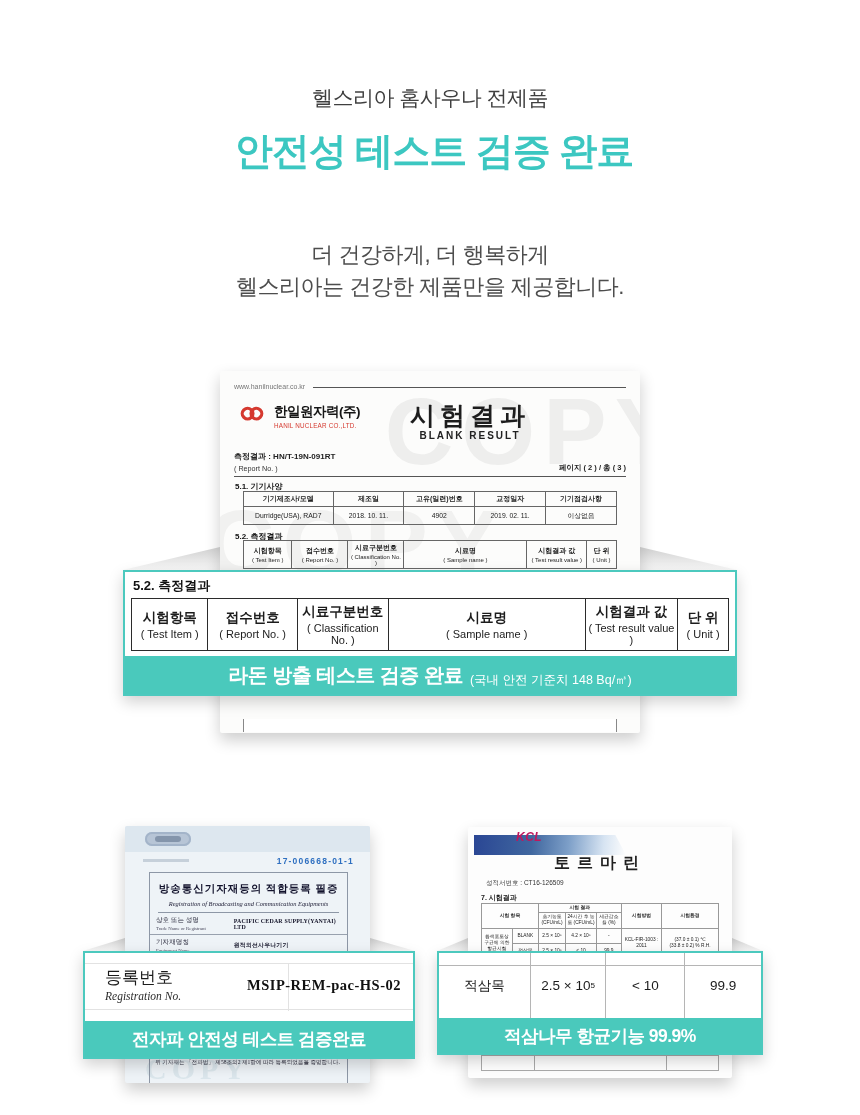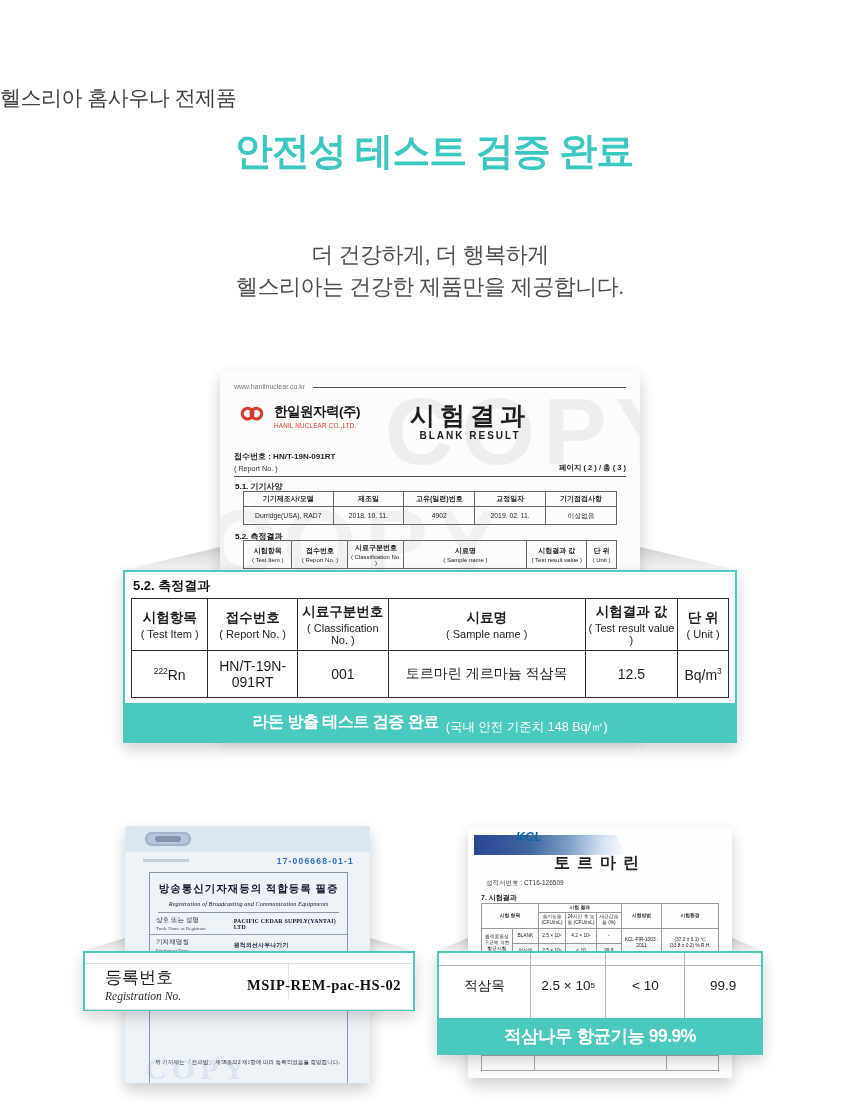--- a/index.html
+++ b/index.html
@@ -5,21 +5,21 @@
   * { margin:0; padding:0; box-sizing:border-box; }
   html,body { background:#ffffff; }
   .page {
     position:relative; width:860px; height:1115px; margin:0 auto;
     background:#ffffff; overflow:hidden;
     font-family:"Liberation Sans","DejaVu Sans",sans-serif; color:#333;
   }
   .serif { font-family:"Liberation Serif","DejaVu Serif",serif; }
 
   
-  .eyebrow   { position:absolute; top:84px;  left:0; right:0; 
+  .eyebrow   { position:absolute; top:84px;  left:0; right:0; text-align:center;
                font-size:21px; color:#3f3f3f; letter-spacing:-0.5px; }
   .big-title { position:absolute; top:126px; left:8px; right:0; text-align:center;
                font-size:38px; font-weight:bold; color:#3cc7c1; letter-spacing:-1px; }
   .tagline-1 { position:absolute; top:240px; left:0; right:0; text-align:center;
                font-size:22px; color:#4d4d4d; letter-spacing:-0.5px; }
   .tagline-2 { position:absolute; top:272px; left:0; right:0; text-align:center;
                font-size:22px; color:#4d4d4d; letter-spacing:-0.5px; }
 
   
   .doc { position:absolute; background:#fcfcfb; box-shadow:0 7px 16px rgba(0,0,0,.20);
@@ -66,21 +66,21 @@
   #wing-radon-r { left:640px; top:547px; width:97px; height:23px; clip-path:polygon(0 0,100% 100%,0 100%); }
   #radon-callout { left:123px; top:570px; width:614px; }
   .rc-label { font-size:13px; font-weight:bold; color:#111; margin:5px 0 3px 8px; }
   .rc-tbl { width:calc(100% - 12px); margin:0 6px; border-collapse:collapse; table-layout:fixed; }
   .rc-tbl td { border:1.5px solid #2b2b2b; text-align:center; vertical-align:middle; color:#1c1c1c; }
   .rc-tbl .hk { font-size:13.5px; font-weight:bold; display:block; }
   .rc-tbl .he { font-size:11px; display:block; margin-top:1px; }
   .rc-tbl .hcell { padding:4px 1px; }
   .rc-tbl .dcell { font-size:14px; height:47px; }
   .rc-banner { height:38px; margin-top:5px; }
-  .rc-banner .main { font-size:16px; font-weight:bold; letter-spacing:-0.5px; }
+  .rc-banner .main { font-size:20px; font-weight:bold; letter-spacing:-0.5px; }
   .rc-banner .sub  { font-size:12.5px; margin-left:7px; margin-top:10px; }
 
   
   #emc-doc { left:125px; top:826px; width:245px; height:257px; background:#eef3f7; }
   .e-strip { position:absolute; top:0; left:0; right:0; height:26px; background:#dde7ef; }
   .e-emblem { position:absolute; top:6px; left:20px; width:46px; height:14px; border-radius:7px;
               background:#b7c5d6; box-shadow:inset 0 0 0 2px #a3b4c9; }
   .e-emblem::after { content:""; position:absolute; left:10px; top:4px; width:26px; height:6px;
               background:#6d8098; border-radius:3px; opacity:.7; }
   .e-certno { position:absolute; top:30px; right:16px; font-size:8.5px; font-weight:bold;
@@ -98,37 +98,37 @@
   .e-len { font-size:4.8px; color:#4a4a5e; margin-top:1px; }
   .e-val { flex:1; font-size:5.9px; font-weight:bold; color:#15152a; align-self:center; letter-spacing:.2px; }
   #emc-doc .wm1 { top:118px; left:8px; font-size:30px; letter-spacing:5px; color:rgba(90,145,160,.16); }
   #emc-doc .wm2 { top:226px; left:20px; font-size:30px; letter-spacing:5px; color:rgba(90,145,160,.13); }
   .e-footnote { position:absolute; top:233px; left:0; right:0; text-align:center;
                 font-size:5.6px; color:#2a2a3a; }
 
   #wing-emc-l { left:83px;  top:938px; width:42px; height:13px; clip-path:polygon(100% 0,100% 100%,0 100%); }
   #wing-emc-r { left:370px; top:938px; width:45px; height:13px; clip-path:polygon(0 0,100% 100%,0 100%); }
   #emc-callout { left:83px; top:951px; width:332px; }
-  .ec-row { position:relative; height:56px; }
+  .ec-row { position:relative; height:68px; }
   .ec-line-t { position:absolute; top:10px; left:0; right:0; border-top:1px solid #e2e2e2; }
   .ec-line-b { position:absolute; top:56px; left:0; right:0; border-top:1px solid #e2e2e2; }
   .ec-div { position:absolute; top:10px; bottom:10px; left:62%; border-left:1px solid #e2e2e2; }
   .ec-left { position:absolute; left:20px; top:13px; }
   .ec-kr { font-size:17px; color:#1c1c1c; }
   .ec-en { font-size:11.5px; font-style:italic; color:#2c2c2c; margin-top:1px; }
   .ec-val { position:absolute; right:12px; top:24px; font-size:14.5px; font-weight:bold;
             color:#111; letter-spacing:.5px; }
   .ec-banner { height:36px; font-size:17.5px; font-weight:bold; letter-spacing:-0.5px; }
 
   
   #kcl-doc { left:468px; top:827px; width:264px; height:251px; background:#fdfdfd; }
   .k-band { position:absolute; top:8px; left:6px; width:152px; height:20px;
             background:linear-gradient(95deg,#2a4694 0%,#40679f 38%,#7d9fc8 62%,#d7e4f2 85%,#fdfdfd 100%);
             clip-path:polygon(0 0,93% 0,100% 100%,0 100%); }
-  .k-band-text { position:absolute; left:48px; top:3px; color:#0369a1; font-weight:bold;
+  .k-band-text { position:absolute; left:48px; top:3px; color:#be185d; font-weight:bold;
                  font-style:italic; font-size:12px; letter-spacing:.5px; }
   .k-title { position:absolute; top:26px; left:0; right:0; text-align:center;
              font-size:16px; font-weight:bold; color:#1f1f1f; letter-spacing:7px; }
   .k-repno { position:absolute; top:52px; left:18px; font-size:6.5px; color:#333; }
   .k-sec   { position:absolute; top:66px; left:13px; font-size:7px; font-weight:bold; color:#222; }
   .k-tbl { position:absolute; top:76px; left:13px; width:238px; border-collapse:collapse; table-layout:fixed; }
   .k-tbl td { border:1px solid #999; font-size:4.8px; color:#222; text-align:center;
               vertical-align:middle; padding:1px; line-height:1.3; }
   .k-tbl .hh { font-weight:bold; }
   .k-tbl .dr { height:15px; }
@@ -182,21 +182,21 @@
       </span>
     </div>
 
     <div class="r-title-block">
       <div class="r-title-kr">시험결과</div>
       <div class="r-title-en">BLANK RESULT</div>
     </div>
 
     <div class="r-report-row">
       <span>
-        <div class="r-rep-no">접수번호 : HN/T-19N-091RT</div>
+        <div class="r-rep-no">측정결과 : HN/T-19N-091RT</div>
         <div class="r-rep-sub">( Report No. )</div>
       </span>
       <span class="r-page">페이지 ( 2 ) / 총 ( 3 )</span>
     </div>
 
     <div class="r-sec-label" style="top:110px;">5.1. 기기사양</div>
 
     <table class="r-tbl" style="top:120px;">
       <colgroup>
           <col style="width:24%">
@@ -300,28 +300,20 @@
               <span class="he">( Sample name )</span>
             </td>
         <td class="hcell">
               <span class="hk">시험결과 값</span>
               <span class="he">( Test result value )</span>
             </td>
         <td class="hcell">
               <span class="hk">단 위</span>
               <span class="he">( Unit )</span>
             </td>
-      </tr>
-      <tr>
-        <td class="dcell"><sup>222</sup><span>Rn</span></td>
-        <td class="dcell">HN/T-19N-091RT</td>
-        <td class="dcell">001</td>
-        <td class="dcell">토르마린 게르마늄 적삼목</td>
-        <td class="dcell">12.5</td>
-        <td class="dcell"><span>Bq/m</span><sup>3</sup></td>
       </tr>
     </tbody>
       </table>
     <div class="banner rc-banner">
       <span class="main">라돈 방출 테스트 검증 완료</span>
       <span class="sub">(국내 안전 기준치 148 Bq/㎥)</span>
     </div>
   </div>
 
   <div class="doc" id="emc-doc">
@@ -369,20 +361,21 @@
     <div class="ec-row serif">
       <span class="ec-line-t"></span>
       <span class="ec-line-b"></span>
       <span class="ec-div"></span>
       <span class="ec-left">
         <div class="ec-kr">등록번호</div>
         <div class="ec-en">Registration No.</div>
       </span>
       <span class="ec-val">MSIP-REM-pac-HS-02</span>
     </div>
+    <div class="banner ec-banner">전자파 안전성 테스트 검증완료</div>
   </div>
 
   <div class="doc" id="kcl-doc">
     <div class="k-band"></div>
     <div class="k-band-text">KCL</div>
     <div class="k-title">토르마린</div>
     <div class="k-repno">성적서번호 : CT16-126509</div>
     <div class="k-sec">7. 시험결과</div>
 
     <table class="k-tbl">

